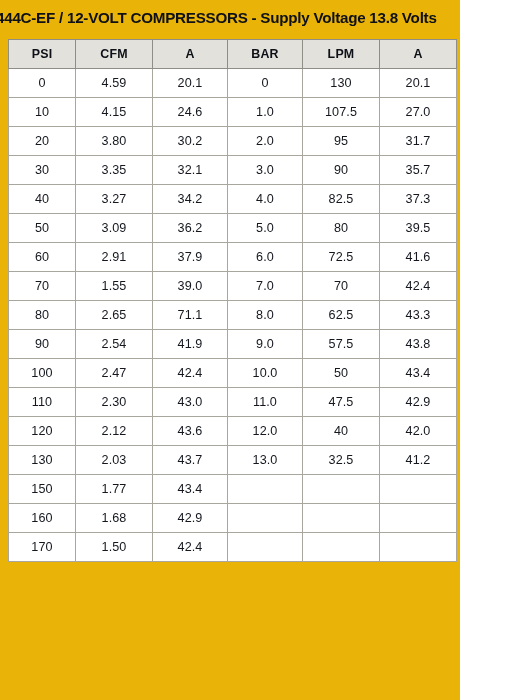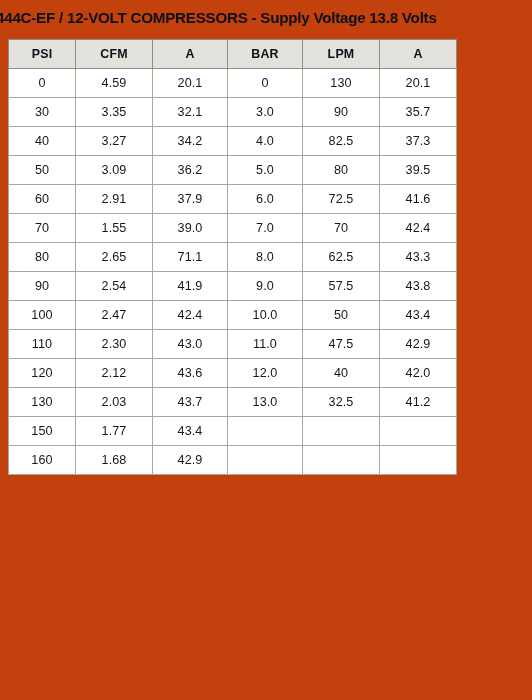--- a/index.html
+++ b/index.html
@@ -11,23 +11,23 @@
     overflow: hidden;
   }
   body {
     font-family: "Liberation Sans", sans-serif;
     color: #12151c;
     -webkit-font-smoothing: antialiased;
   }
 
   #page {
     position: relative;
-    width: 532px;
+    width: 460px;
     height: 700px;
-    background: #c2410c;
+    background: #eab308;
     overflow: hidden;
   }
 
   
   #title-bar {
     position: absolute;
     left: 0;
     top: 0;
     width: 532px;
     height: 34px;
@@ -132,20 +132,36 @@
       <tbody id="table-body">
           <tr>
             <td>0</td>
             <td>4.59</td>
             <td>20.1</td>
             <td>0</td>
             <td>130</td>
             <td>20.1</td>
           </tr>
           <tr>
+            <td>10</td>
+            <td>4.15</td>
+            <td>24.6</td>
+            <td>1.0</td>
+            <td>107.5</td>
+            <td>27.0</td>
+          </tr>
+          <tr>
+            <td>20</td>
+            <td>3.80</td>
+            <td>30.2</td>
+            <td>2.0</td>
+            <td>95</td>
+            <td>31.7</td>
+          </tr>
+          <tr>
             <td>30</td>
             <td>3.35</td>
             <td>32.1</td>
             <td>3.0</td>
             <td>90</td>
             <td>35.7</td>
           </tr>
           <tr>
             <td>40</td>
             <td>3.27</td>
@@ -235,17 +251,25 @@
             <td class="empty"></td>
           </tr>
           <tr>
             <td>160</td>
             <td>1.68</td>
             <td>42.9</td>
             <td class="empty"></td>
             <td class="empty"></td>
             <td class="empty"></td>
           </tr>
+          <tr>
+            <td>170</td>
+            <td>1.50</td>
+            <td>42.4</td>
+            <td class="empty"></td>
+            <td class="empty"></td>
+            <td class="empty"></td>
+          </tr>
         </tbody>
     </table>
   </div>
 
 </div>
 
 </body></html>

